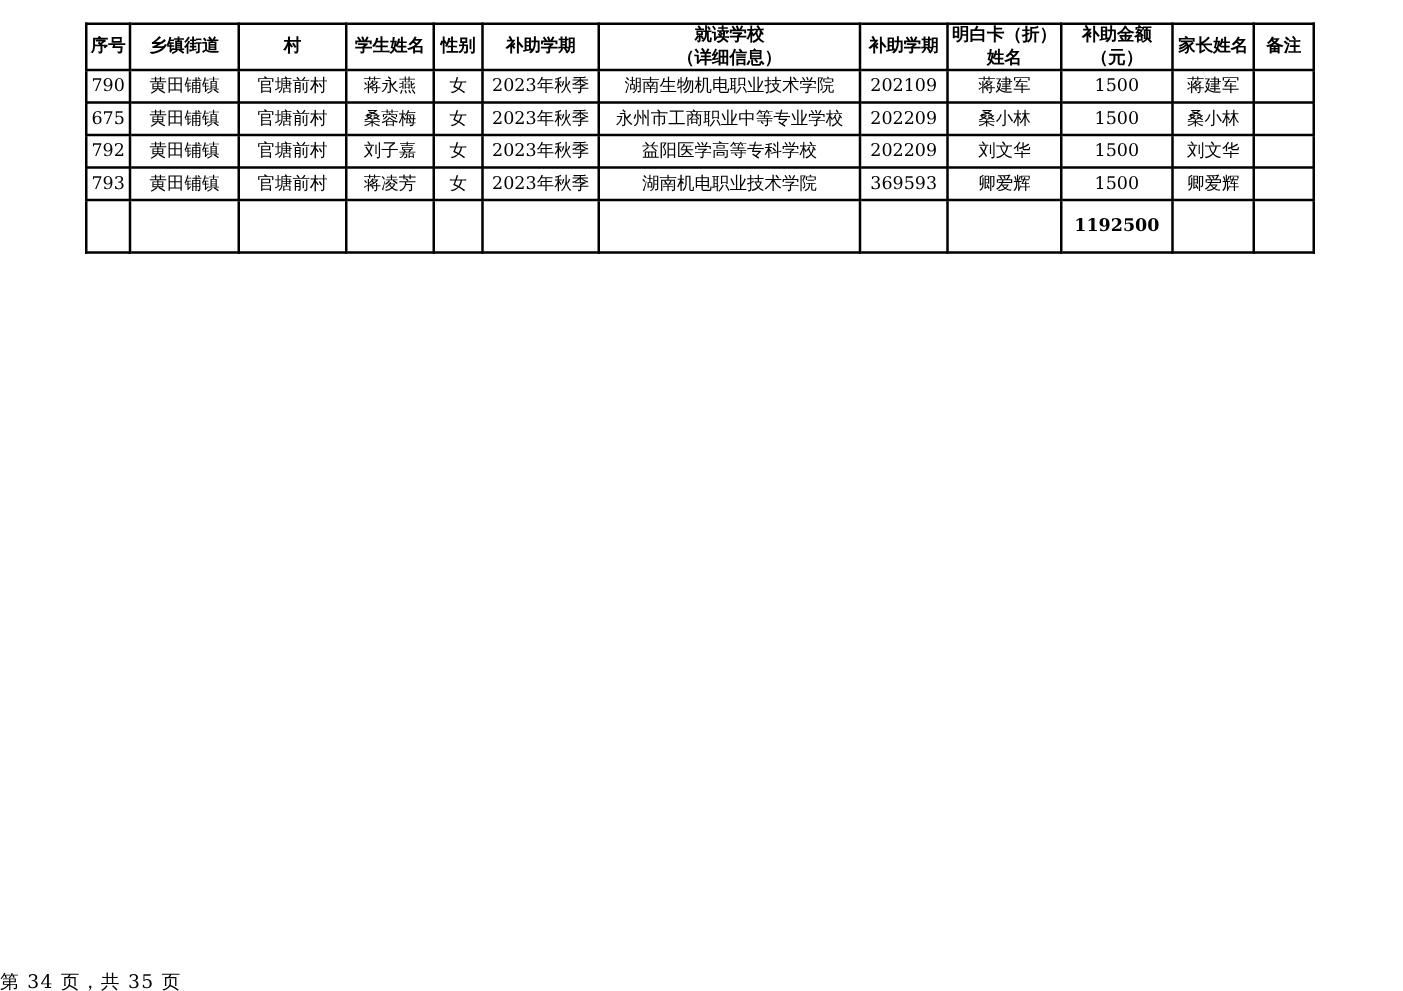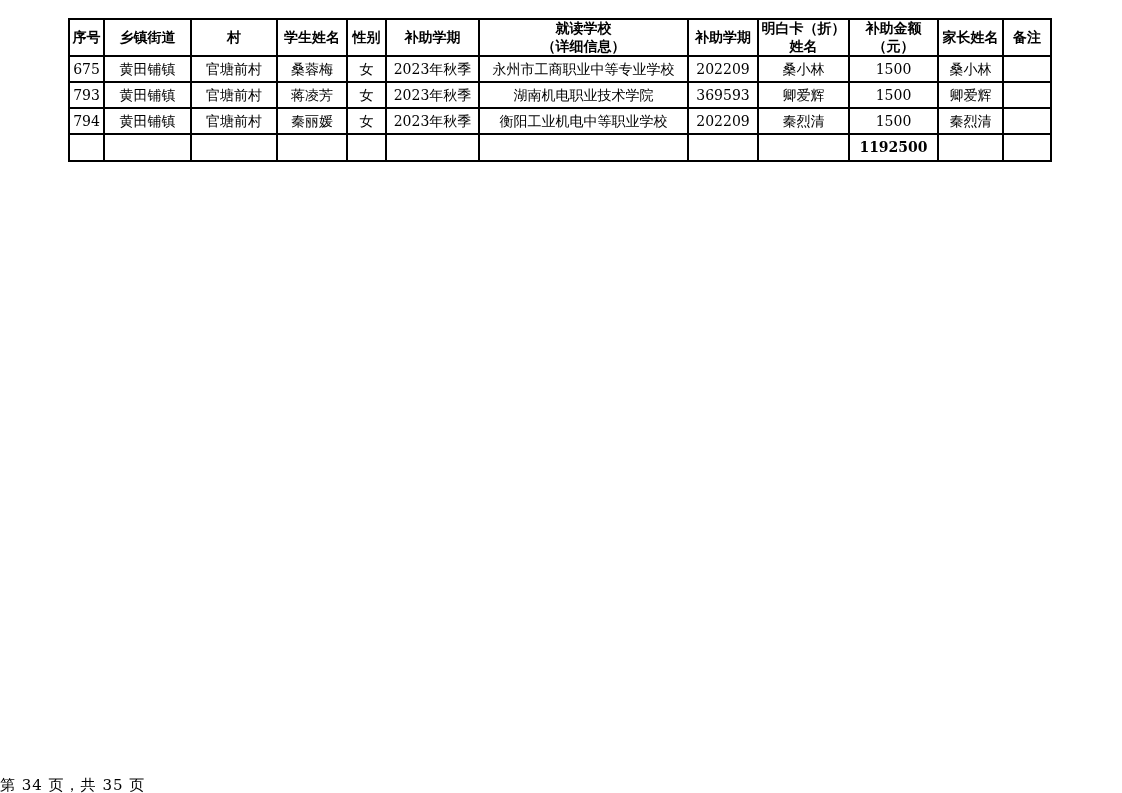--- a/index.html
+++ b/index.html
@@ -37,21 +37,21 @@
     font-weight: bold;
     height: 34px;
     white-space: pre-line;
     line-height: 1.25;
   }
   table.roster tbody td {
     height: 26px;
     font-weight: normal;
   }
   table.roster tr.total-row td {
-    height: 27px;
+    height: 42px;
     font-weight: bold;
   }
   .page-footer {
     position: absolute;
     left: 0; right: 0;
     top: 752px;
     text-align: left;
     font-size: 15px;
     color: #000000;
     letter-spacing: 1px;
@@ -92,59 +92,73 @@
         <th>明白卡（折）
 姓名</th>
         <th>补助金额
 （元）</th>
         <th>家长姓名</th>
         <th>备注</th>
       </tr>
     </thead>
     <tbody>
         <tr>
+          <td>790</td>
+          <td>黄田铺镇</td>
+          <td>官塘前村</td>
+          <td>蒋永燕</td>
+          <td>女</td>
+          <td>2023年秋季</td>
+          <td>湖南生物机电职业技术学院</td>
+          <td>202109</td>
+          <td>蒋建军</td>
+          <td>1500</td>
+          <td>蒋建军</td>
+          <td></td>
+        </tr>
+        <tr>
           <td>675</td>
           <td>黄田铺镇</td>
           <td>官塘前村</td>
           <td>桑蓉梅</td>
           <td>女</td>
           <td>2023年秋季</td>
           <td>永州市工商职业中等专业学校</td>
           <td>202209</td>
           <td>桑小林</td>
           <td>1500</td>
           <td>桑小林</td>
           <td></td>
         </tr>
         <tr>
+          <td>792</td>
+          <td>黄田铺镇</td>
+          <td>官塘前村</td>
+          <td>刘子嘉</td>
+          <td>女</td>
+          <td>2023年秋季</td>
+          <td>益阳医学高等专科学校</td>
+          <td>202209</td>
+          <td>刘文华</td>
+          <td>1500</td>
+          <td>刘文华</td>
+          <td></td>
+        </tr>
+        <tr>
           <td>793</td>
           <td>黄田铺镇</td>
           <td>官塘前村</td>
           <td>蒋凌芳</td>
           <td>女</td>
           <td>2023年秋季</td>
           <td>湖南机电职业技术学院</td>
           <td>369593</td>
           <td>卿爱辉</td>
           <td>1500</td>
           <td>卿爱辉</td>
-          <td></td>
-        </tr>
-        <tr>
-          <td>794</td>
-          <td>黄田铺镇</td>
-          <td>官塘前村</td>
-          <td>秦丽媛</td>
-          <td>女</td>
-          <td>2023年秋季</td>
-          <td>衡阳工业机电中等职业学校</td>
-          <td>202209</td>
-          <td>秦烈清</td>
-          <td>1500</td>
-          <td>秦烈清</td>
           <td></td>
         </tr>
         <tr class="total-row">
           <td></td>
           <td></td>
           <td></td>
           <td></td>
           <td></td>
           <td></td>
           <td></td>

